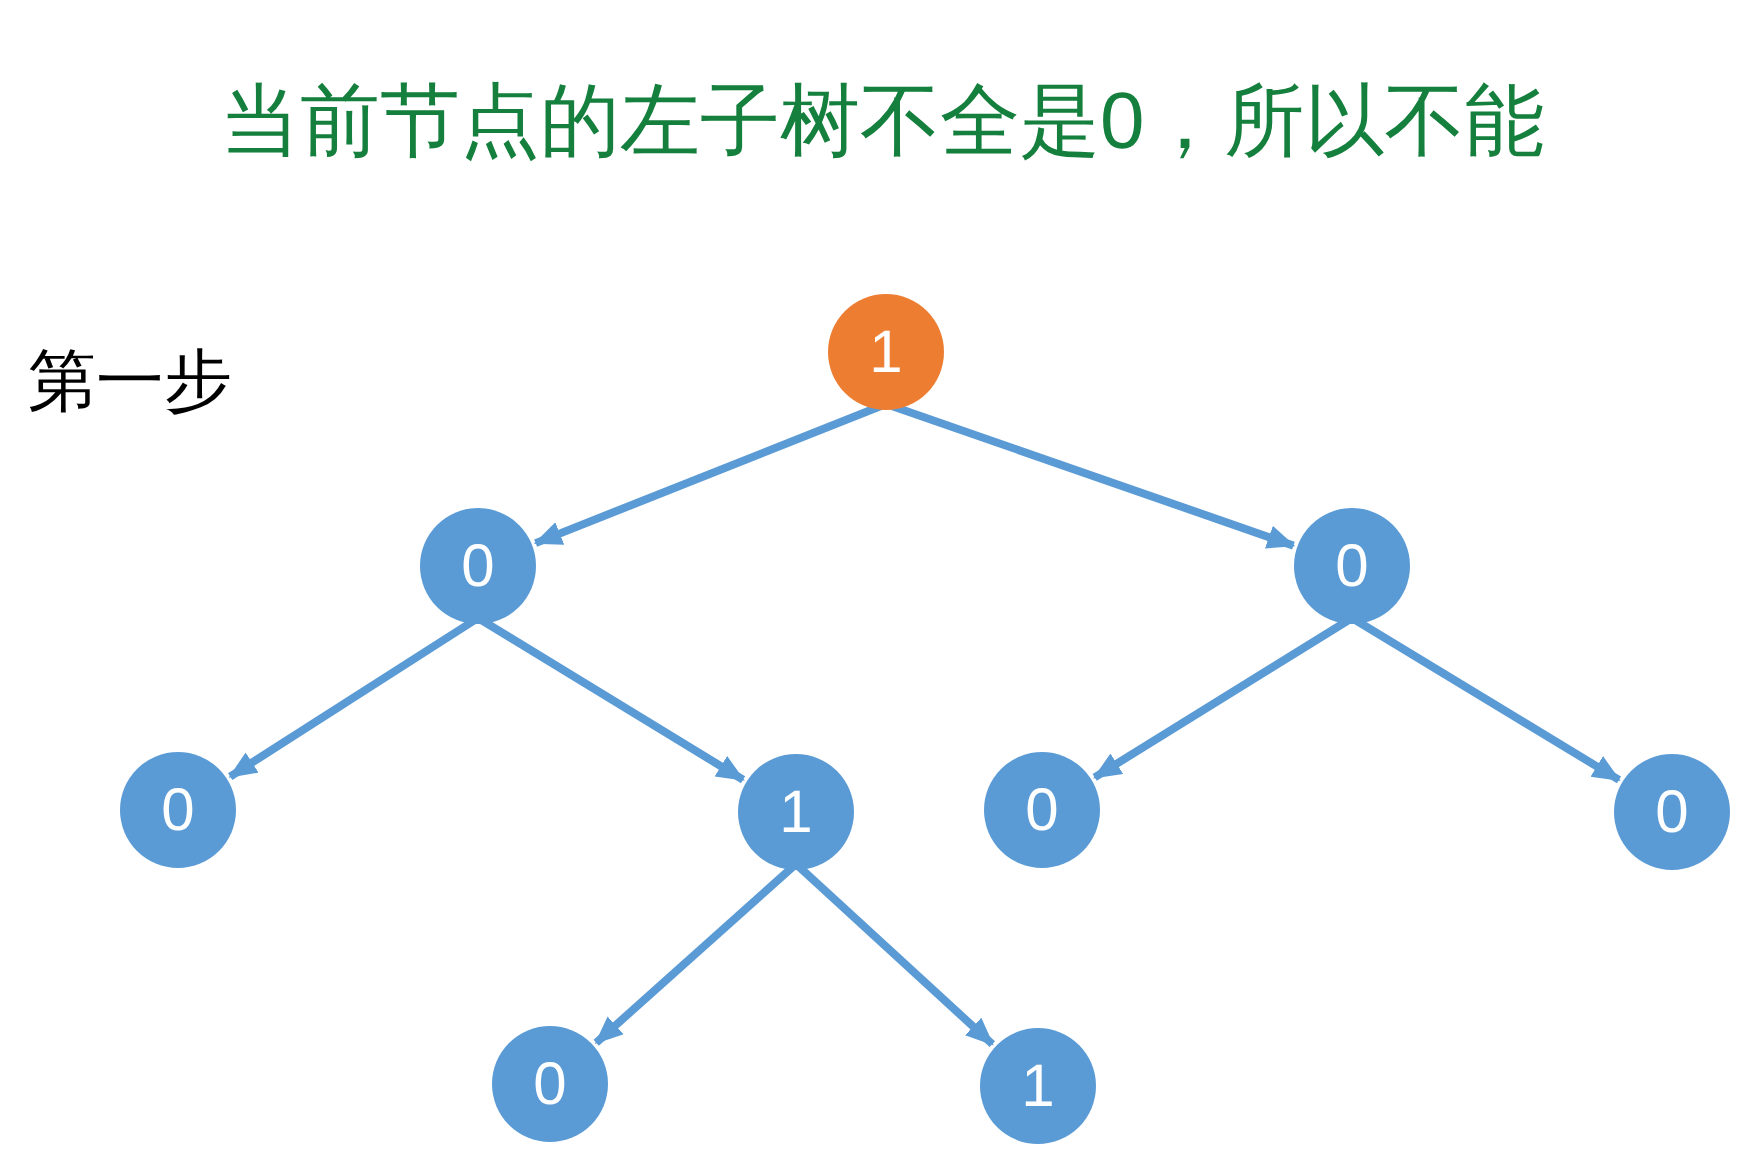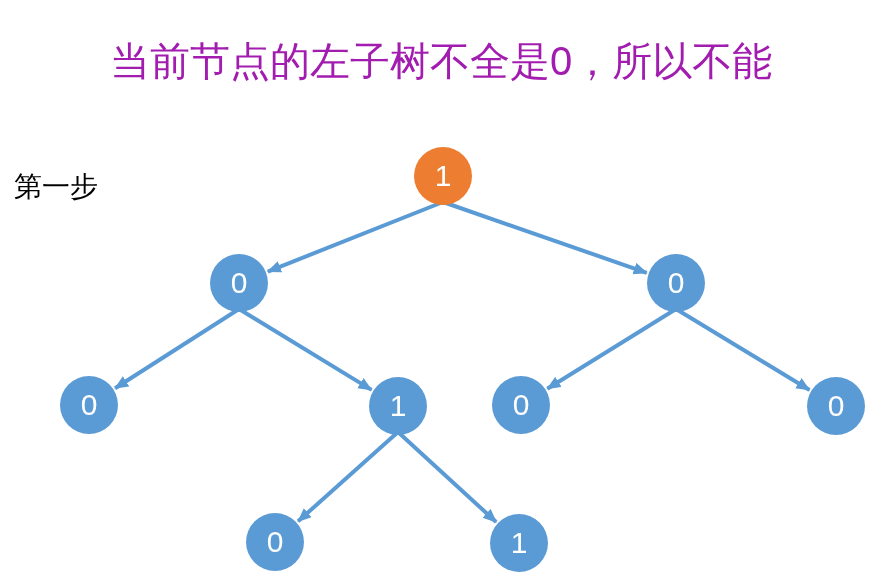--- a/index.html
+++ b/index.html
@@ -10,29 +10,29 @@
     background: #ffffff;
     overflow: hidden;
     font-family: "Liberation Sans", sans-serif;
   }
   .title-text {
     position: absolute;
     left: 110px;
     top: 38px;
     font-size: 40px;
     line-height: 47px;
-    color: #a21caf;
+    color: #15803d;
     white-space: nowrap;
     letter-spacing: 0px;
   }
   .step-label {
     position: absolute;
     left: 14px;
     top: 168px;
-    font-size: 28px;
+    font-size: 34px;
     color: #000000;
     white-space: nowrap;
   }
   .tree-svg {
     position: absolute;
     left: 0;
     top: 0;
   }
   .node-label-svg {
     font-family: "Liberation Sans", sans-serif;

